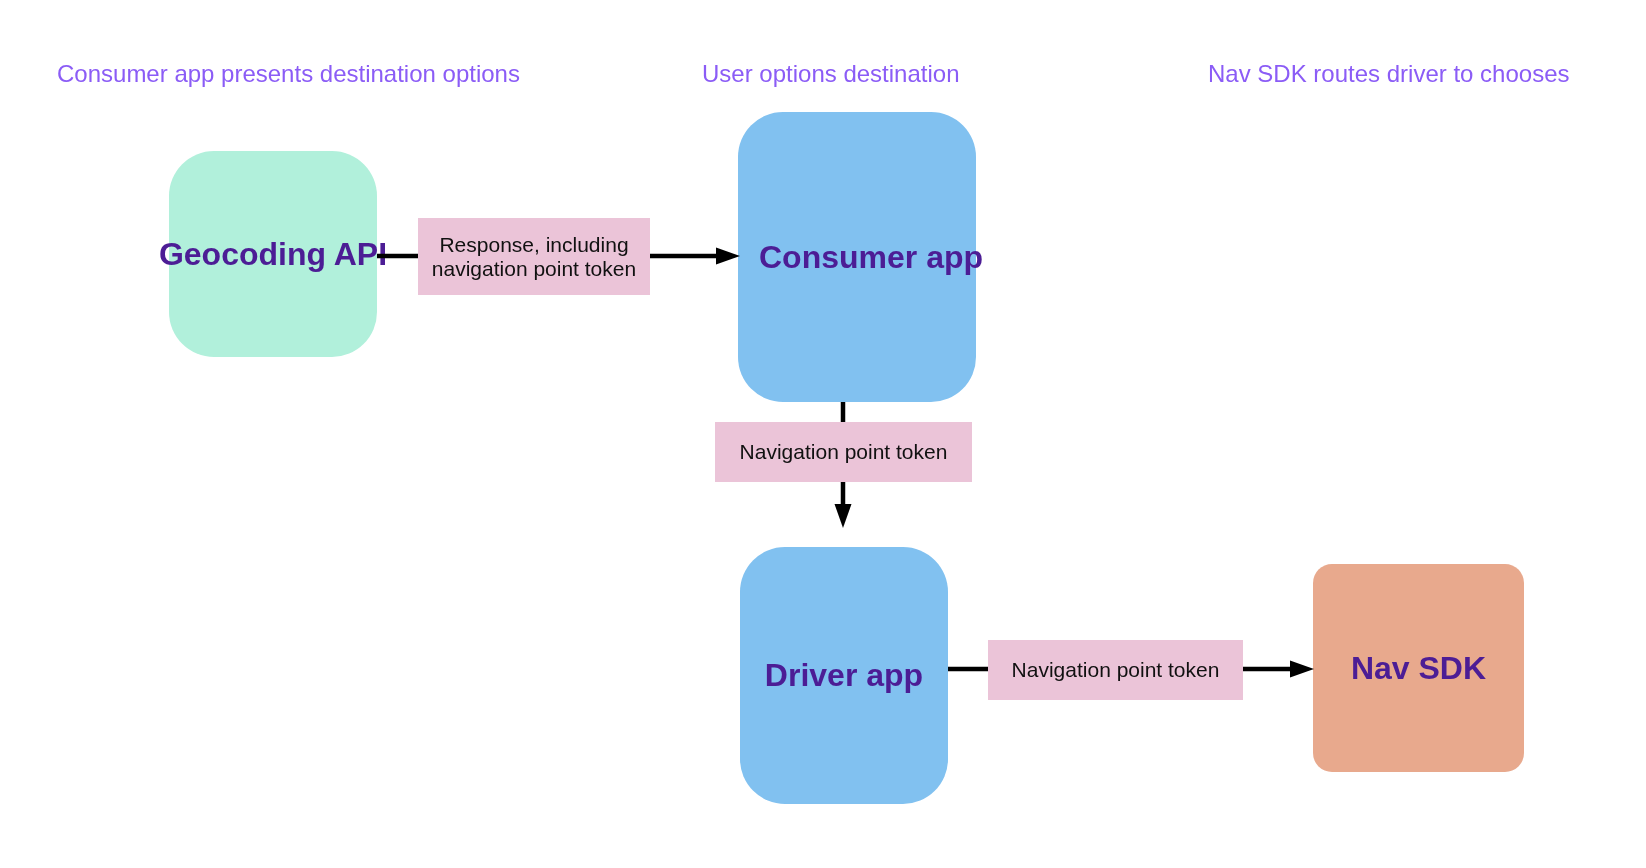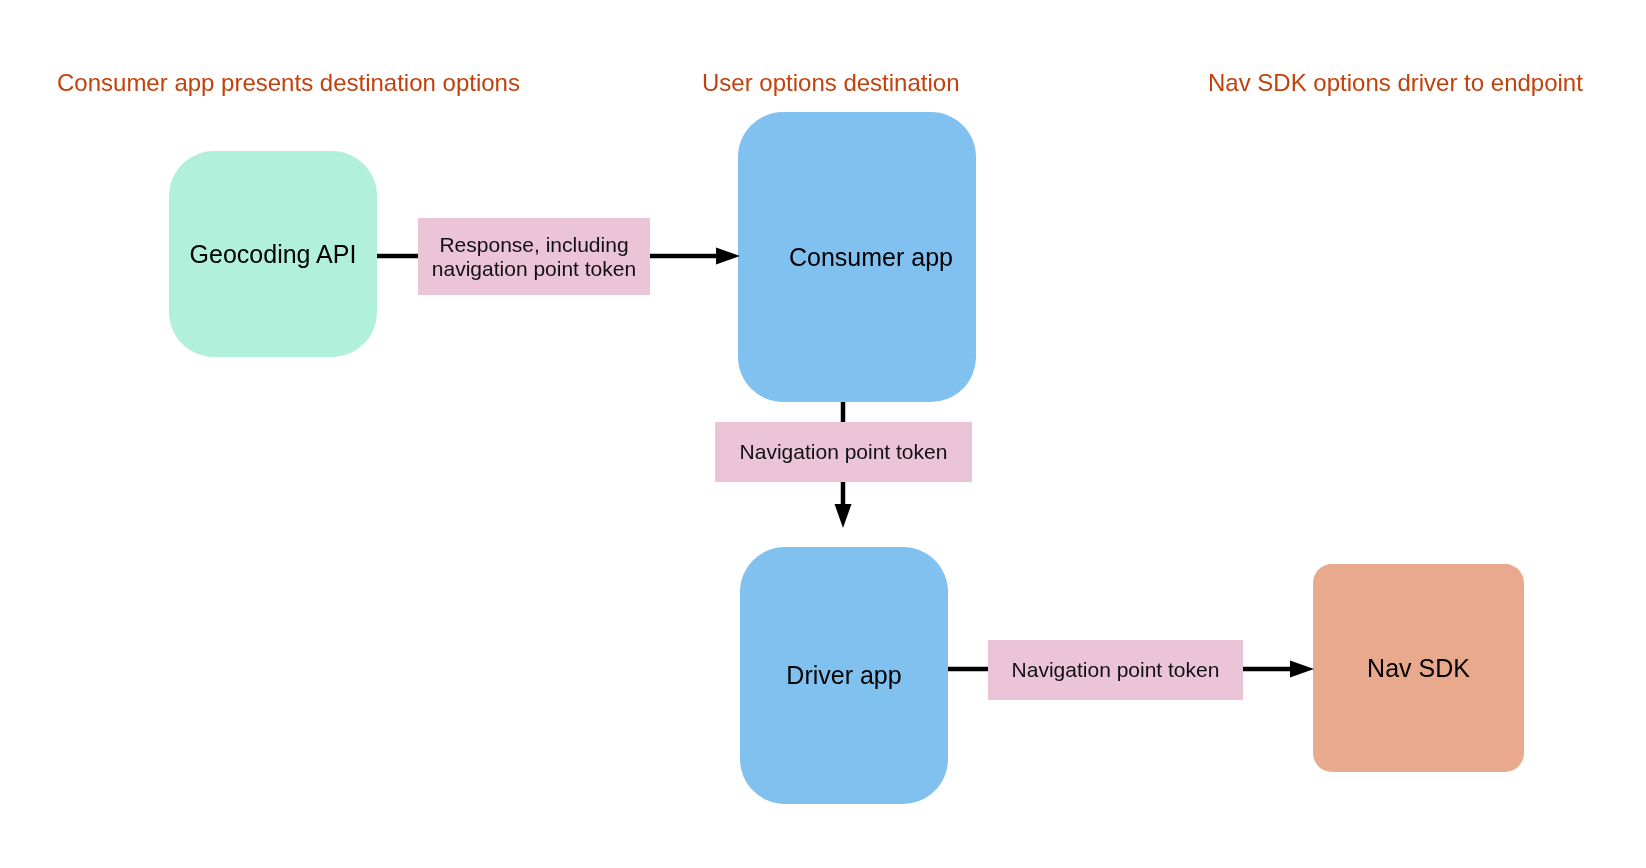--- a/index.html
+++ b/index.html
@@ -10,43 +10,43 @@
   }
   .canvas {
     position: relative;
     width: 1646px;
     height: 868px;
     background: #ffffff;
     overflow: hidden;
   }
   .lane-label {
     position: absolute;
-    top: 69px;
+    top: 60px;
     font-size: 24px;
     font-weight: 400;
-    color: #c2410c;
+    color: #8b5cf6;
     white-space: nowrap;
     z-index: 4;
   }
   .lane-1 { left: 57px; }
   .lane-2 { left: 702px; }
   .lane-3 { left: 1208px; }
 
   .node {
     position: absolute;
     border-radius: 45px;
     display: flex;
     align-items: center;
     justify-content: center;
     z-index: 1;
   }
   .node .node-label {
-    font-size: 25px;
-    font-weight: 400;
-    color: #000000;
+    font-size: 32px;
+    font-weight: 700;
+    color: #4c1d95;
     white-space: nowrap;
   }
   .node-geocoding { left: 169px; top: 151px; width: 208px; height: 206px; }
   .node-consumer  { left: 738px; top: 112px; width: 210px; height: 290px; }
   .node-driver    { left: 740px; top: 547px; width: 208px; height: 257px; }
   .node-navsdk    { left: 1313px; top: 564px; width: 211px; height: 208px; border-radius: 19px; }
 
   .arrows-layer {
     position: absolute;
     left: 0;
@@ -71,21 +71,21 @@
   .edge-label-2 { left: 715px; top: 422px; width: 257px; height: 60px; }
   .edge-label-3 { left: 988px; top: 640px; width: 255px; height: 60px; }
 </style>
 </head>
 <body>
 
 <div class="canvas">
 
   <div class="lane-label lane-1">Consumer app presents destination options</div>
   <div class="lane-label lane-2">User options destination</div>
-  <div class="lane-label lane-3">Nav SDK options driver to endpoint</div>
+  <div class="lane-label lane-3">Nav SDK routes driver to chooses</div>
 
   <svg class="arrows-layer" width="1646" height="868" viewBox="0 0 1646 868" aria-hidden="true">
 
     <g>
       <line x1="377" y1="256" x2="717" y2="256" stroke="#000000" stroke-width="4.5"></line>
       <polygon points="716,247.5 740,256 716,264.5" fill="#000000"></polygon>
     </g>
 
     <g>
       <line x1="843" y1="402" x2="843" y2="505" stroke="#000000" stroke-width="4.5"></line>

